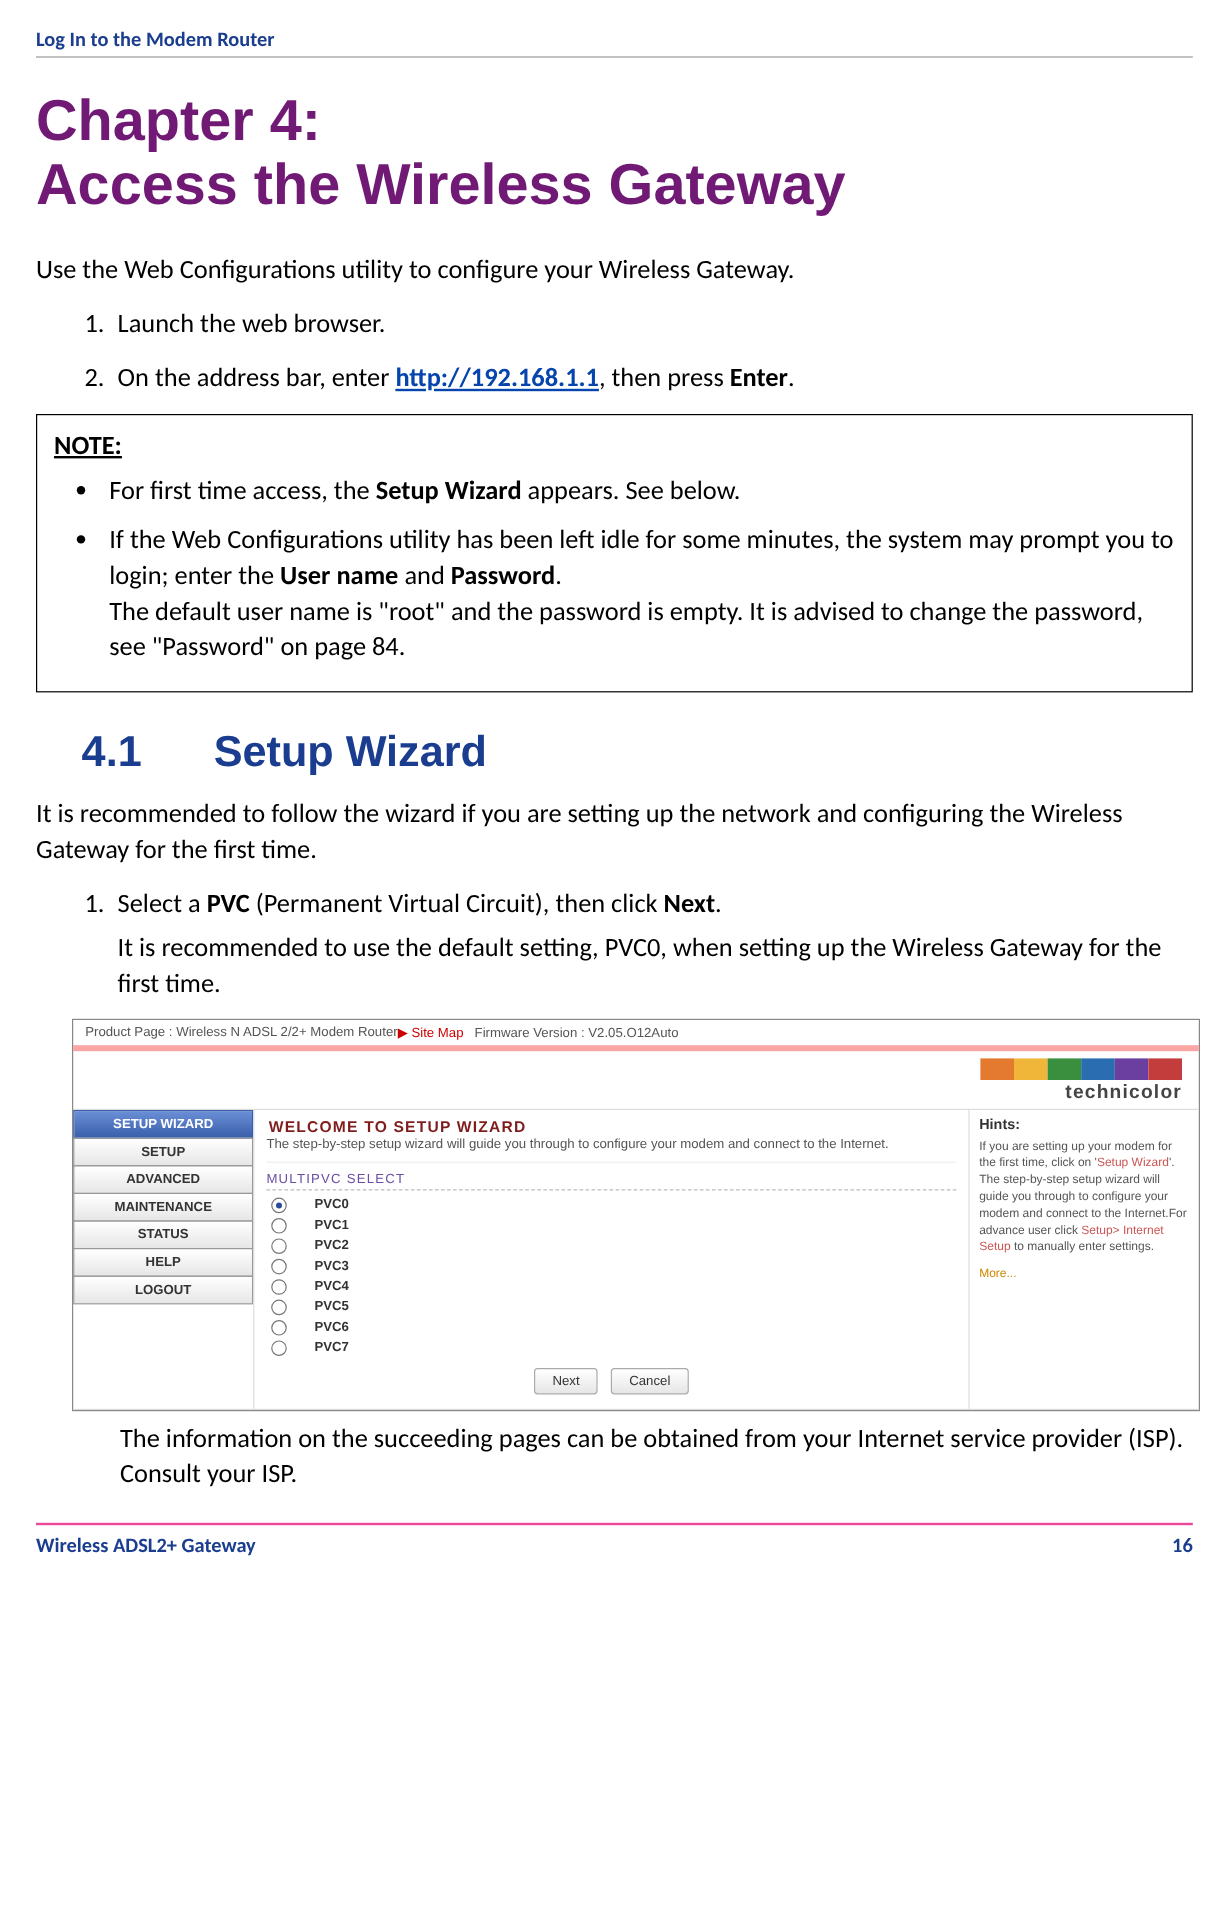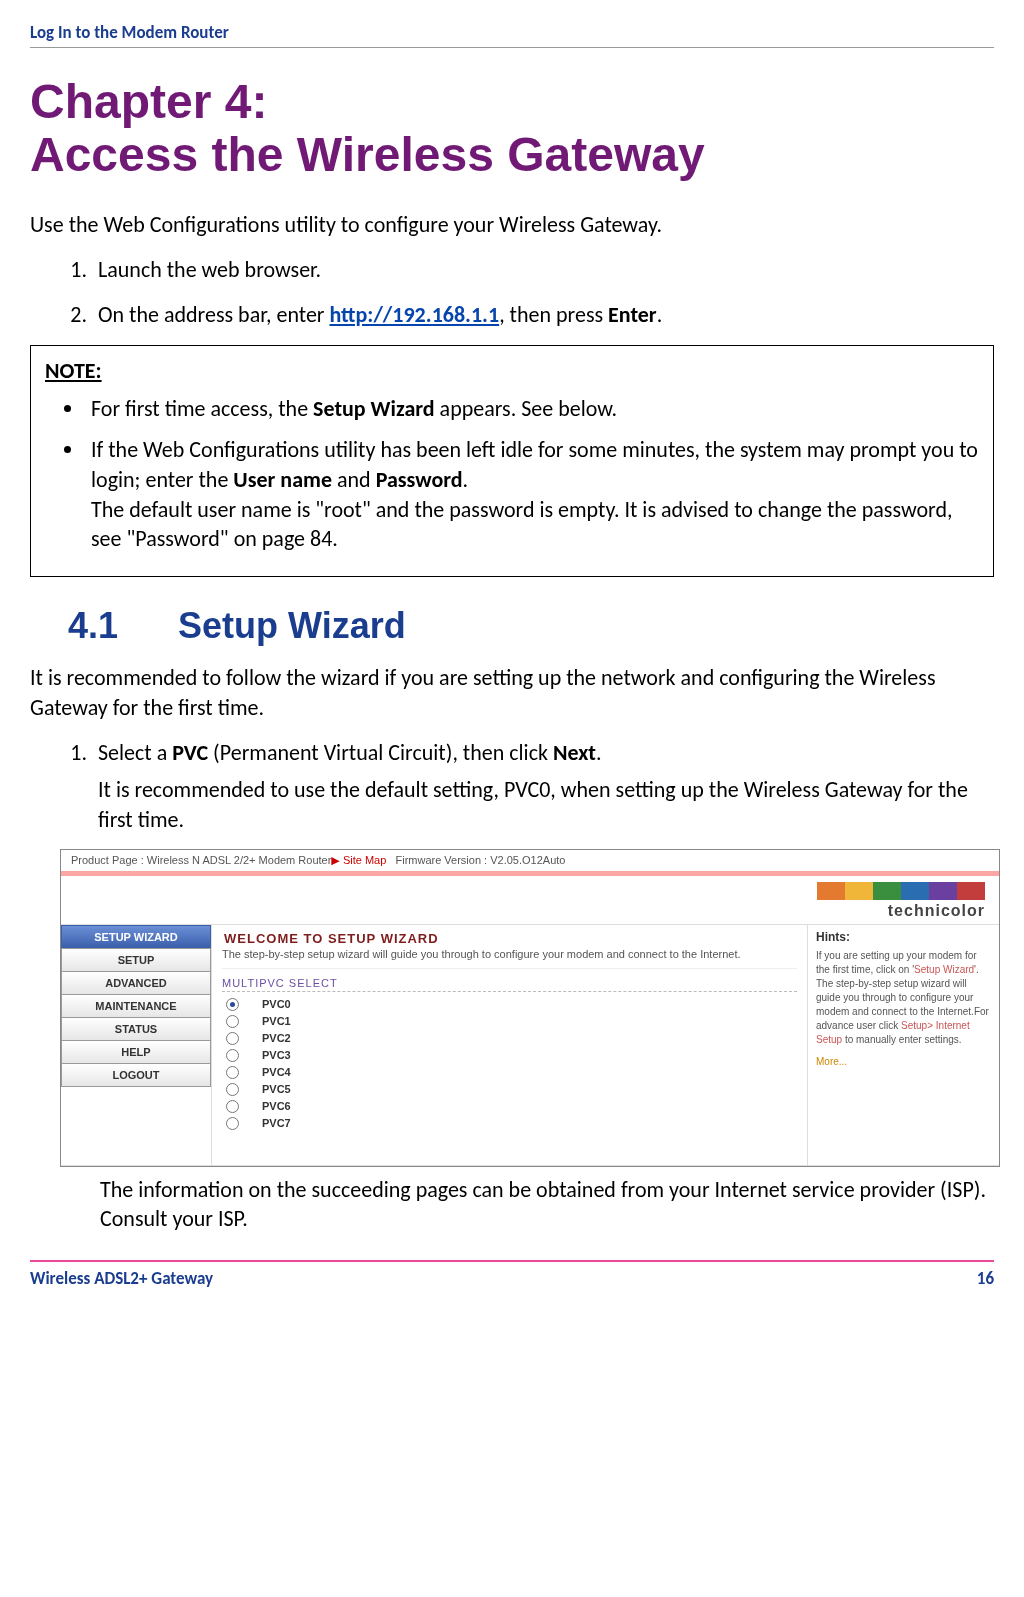--- a/index.html
+++ b/index.html
@@ -260,20 +260,24 @@
             <span>PVC5</span>
           </div>
         <div class="pvc-row">
             <span class="radio"></span>
             <span>PVC6</span>
           </div>
         <div class="pvc-row">
             <span class="radio"></span>
             <span>PVC7</span>
           </div>
+        <div class="btn-row">
+          <span class="wiz-btn">Next</span>
+          <span class="wiz-btn">Cancel</span>
+        </div>
       </div>
       <div class="shot-hints">
         <div class="hints-title">Hints:</div>
         <span>If you are setting up your modem for the first time, click on </span>'<span class="hints-link">Setup Wizard</span>'<span>. The step-by-step setup wizard will guide you through to configure your modem and connect to the Internet.For advance user click </span><span class="hints-link">Setup&gt; Internet Setup</span><span> to manually enter settings.</span>
         <span class="hints-more">More...</span>
       </div>
     </div>
   </div>
 
   <div class="after-shot">The information on the succeeding pages can be obtained from your Internet service provider (ISP). Consult your ISP.</div>

